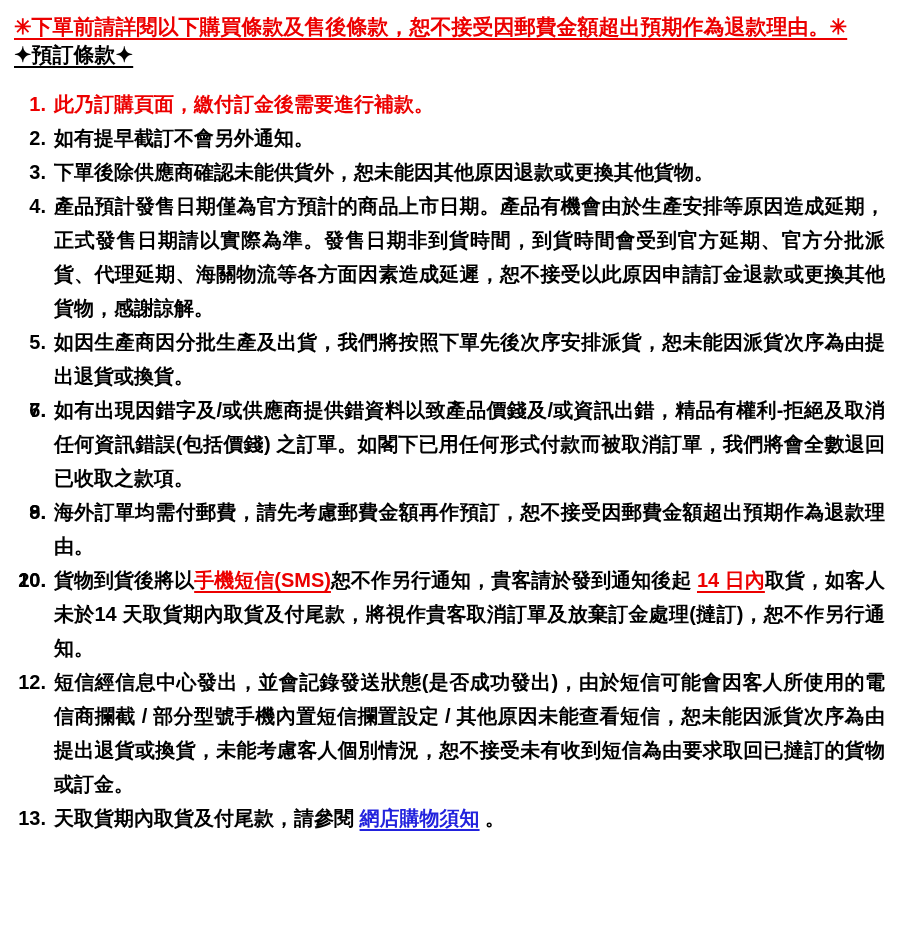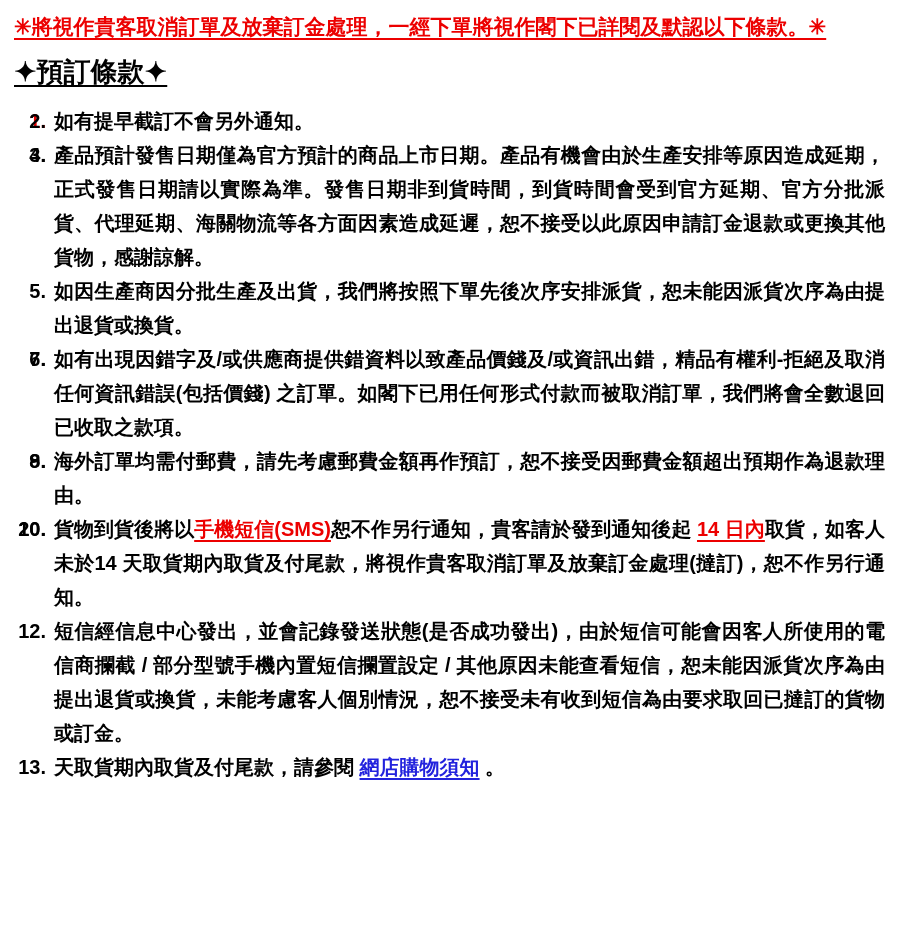--- a/index.html
+++ b/index.html
@@ -20,22 +20,21 @@
   .header-notice{
     color:var(--red);
     font-size:21px;
     line-height:28px;
     text-decoration:underline;
     text-underline-offset:4px;
     white-space:nowrap;
   }
   .section-title{
     display:inline-block;
-    margin-top:17px;
-    font-size:27px;
+    font-size:21px;
     line-height:28px;
     text-decoration:underline;
     text-underline-offset:4px;
   }
   .terms-list{
     margin-top:18px;
     font-size:20px;
     line-height:34px;
   }
   .term-item{
@@ -59,30 +58,30 @@
     color:var(--link);
     text-decoration:underline;
     text-underline-offset:4px;
     cursor:pointer;
   }
 </style>
 </head>
 <body>
 
 <div>
-  <div class="header-notice">✳將視作貴客取消訂單及放棄訂金處理，一經下單將視作閣下已詳閱及默認以下條款。✳</div>
+  <div class="header-notice">✳下單前請詳閱以下購買條款及售後條款，恕不接受因郵費金額超出預期作為退款理由。✳</div>
 
   <div>
     <span class="section-title">✦預訂條款✦</span>
   </div>
 
   <div class="terms-list">
-      <div class="term-item red"><span class="num">1.</span></div>
+      <div class="term-item red"><span class="num">1.</span><span>此乃訂購頁面，繳付訂金後需要進行補款。</span></div>
       <div class="term-item"><span class="num">2.</span><span>如有提早截訂不會另外通知。</span></div>
-      <div class="term-item"><span class="num">3.</span></div>
+      <div class="term-item"><span class="num">3.</span><span>下單後除供應商確認未能供貨外，恕未能因其他原因退款或更換其他貨物。</span></div>
       <div class="term-item"><span class="num">4.</span><span>產品預計發售日期僅為官方預計的商品上市日期。產品有機會由於生產安排等原因造成延期，正式發售日期請以實際為準。發售日期非到貨時間，到貨時間會受到官方延期、官方分批派貨、代理延期、海關物流等各方面因素造成延遲，恕不接受以此原因申請訂金退款或更換其他貨物，感謝諒解。</span></div>
       <div class="term-item"><span class="num">5.</span><span>如因生產商因分批生產及出貨，我們將按照下單先後次序安排派貨，恕未能因派貨次序為由提出退貨或換貨。</span></div>
       <div class="term-item"><span class="num">6.</span></div>
       <div class="term-item"><span class="num">7.</span><span>如有出現因錯字及/或供應商提供錯資料以致產品價錢及/或資訊出錯，精品有權利-拒絕及取消任何資訊錯誤(包括價錢) 之訂單。如閣下已用任何形式付款而被取消訂單，我們將會全數退回已收取之款項。</span></div>
       <div class="term-item"><span class="num">8.</span></div>
       <div class="term-item"><span class="num">9.</span><span>海外訂單均需付郵費，請先考慮郵費金額再作預訂，恕不接受因郵費金額超出預期作為退款理由。</span></div>
       <div class="term-item"><span class="num">10.</span></div>
       <div class="term-item"><span class="num">20.</span><span>貨物到貨後將以</span><span class="hl">手機短信(SMS)</span><span>恕不作另行通知，貴客請於發到通知後起 </span><span class="hl">14 日內</span><span>取貨，如客人未於14 天取貨期內取貨及付尾款，將視作貴客取消訂單及放棄訂金處理(撻訂)，恕不作另行通知。</span></div>
       <div class="term-item"><span class="num">12.</span><span>短信經信息中心發出，並會記錄發送狀態(是否成功發出)，由於短信可能會因客人所使用的電信商攔截 / 部分型號手機內置短信攔置設定 / 其他原因未能查看短信，恕未能因派貨次序為由提出退貨或換貨，未能考慮客人個別情況，恕不接受未有收到短信為由要求取回已撻訂的貨物或訂金。</span></div>
       <div class="term-item"><span class="num">13.</span><span>天取貨期內取貨及付尾款，請參閱 </span><a class="link" href="#">網店購物須知</a><span> 。</span></div>

